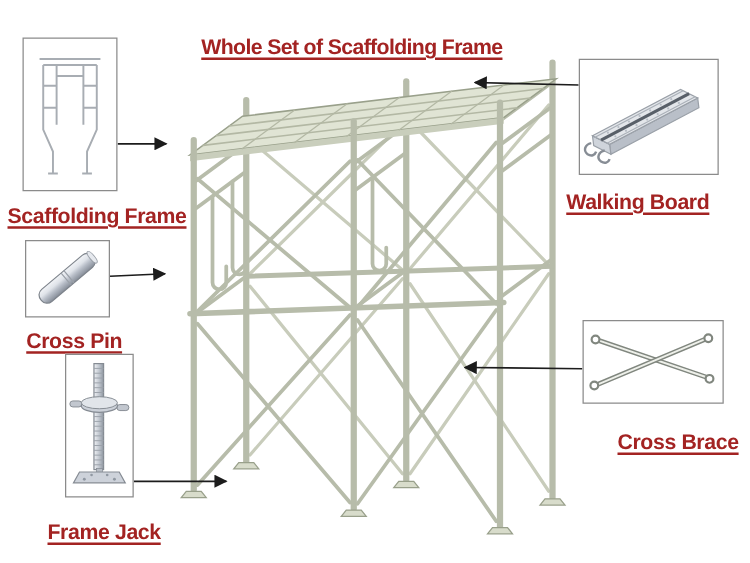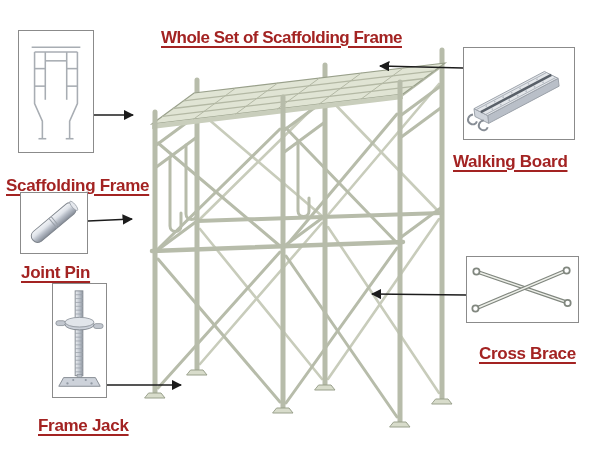--- a/index.html
+++ b/index.html
@@ -165,32 +165,32 @@
         <path d="M27,30 H49"></path>
         <path d="M16,38 H27"></path>
           <path d="M16,56 H27"></path>
         <path d="M49,38 H60"></path>
           <path d="M49,56 H60"></path>
         <path d="M20,110 h8"></path>
           <path d="M48,110 h8"></path>
       </g>
     </svg>
   </div>
-  <div class="part-label" style="left:6px;top:176px;">Scaffolding Frame</div>
+  <div class="part-label" style="left:6px;top:163px;">Scaffolding Frame</div>
 
   <div class="thumb-box" style="left:20px;top:192px;width:68px;height:62px;">
     <svg viewBox="0 0 68 62">
       <g transform="rotate(-40 34 31)">
         <rect x="6" y="24" width="56" height="13" rx="6" fill="url(#gpin)" stroke="#7e848c" stroke-width="1"></rect>
         <ellipse cx="61" cy="30.5" rx="2" ry="6" fill="#e6e9ee" stroke="#9aa0a8" stroke-width="0.8"></ellipse>
         <path d="M33,24 V37 M36,24 V37" stroke="#9aa0a8" stroke-width="1" fill="none"></path>
       </g>
     </svg>
   </div>
-  <div class="part-label" style="left:21px;top:263px;">Joint Pin</div>
+  <div class="part-label" style="left:21px;top:263px;">Cross Pin</div>
 
   <div class="thumb-box" style="left:52px;top:283px;width:55px;height:115px;">
     <svg viewBox="0 0 55 115">
       <rect x="23" y="6" width="8" height="88" fill="url(#gRod)" stroke="#858b93" stroke-width="1"></rect>
       <path d="M23 10h8M23 14h8M23 18h8M23 22h8M23 26h8M23 30h8M23 34h8M23 46h8M23 50h8M23 54h8M23 58h8M23 62h8M23 66h8M23 70h8M23 74h8M23 78h8M23 82h8M23 86h8M23 90h8" stroke="#9ba1aa" stroke-width="0.8" fill="none"></path>
       <rect x="3" y="37" width="10" height="5" rx="2.5" fill="#c2c7cf" stroke="#858b93" stroke-width="0.8"></rect>
       <rect x="42" y="40" width="10" height="5" rx="2.5" fill="#c2c7cf" stroke="#858b93" stroke-width="0.8"></rect>
       <ellipse cx="27.5" cy="41" rx="15" ry="5.5" fill="#ccd1d9" stroke="#858b93" stroke-width="1"></ellipse>
       <ellipse cx="27.5" cy="38.5" rx="15" ry="5" fill="#e1e5ea" stroke="#858b93" stroke-width="0.8"></ellipse>
       <rect x="25" y="93" width="5" height="4" fill="#b8bec6" stroke="#858b93" stroke-width="0.6"></rect>
@@ -240,15 +240,15 @@
       <line x1="11" y1="52" x2="99" y2="15" stroke="#81877f" stroke-width="4" stroke-linecap="round"></line>
       <line x1="11" y1="52" x2="99" y2="15" stroke="#eef0ea" stroke-width="1.6" stroke-linecap="round"></line>
       <g fill="#ffffff" stroke="#81877f" stroke-width="1.8">
         <circle cx="9" cy="15" r="3.2"></circle>
           <circle cx="103" cy="47.5" r="3.2"></circle>
         <circle cx="8" cy="53" r="3.2"></circle>
           <circle cx="102" cy="14" r="3.2"></circle>
       </g>
     </svg>
   </div>
-  <div class="part-label" style="left:479px;top:344px;">Cross Brace</div>
+  <div class="part-label" style="left:494px;top:344px;">Cross Brace</div>
 
 </div>
 
 </body></html>

